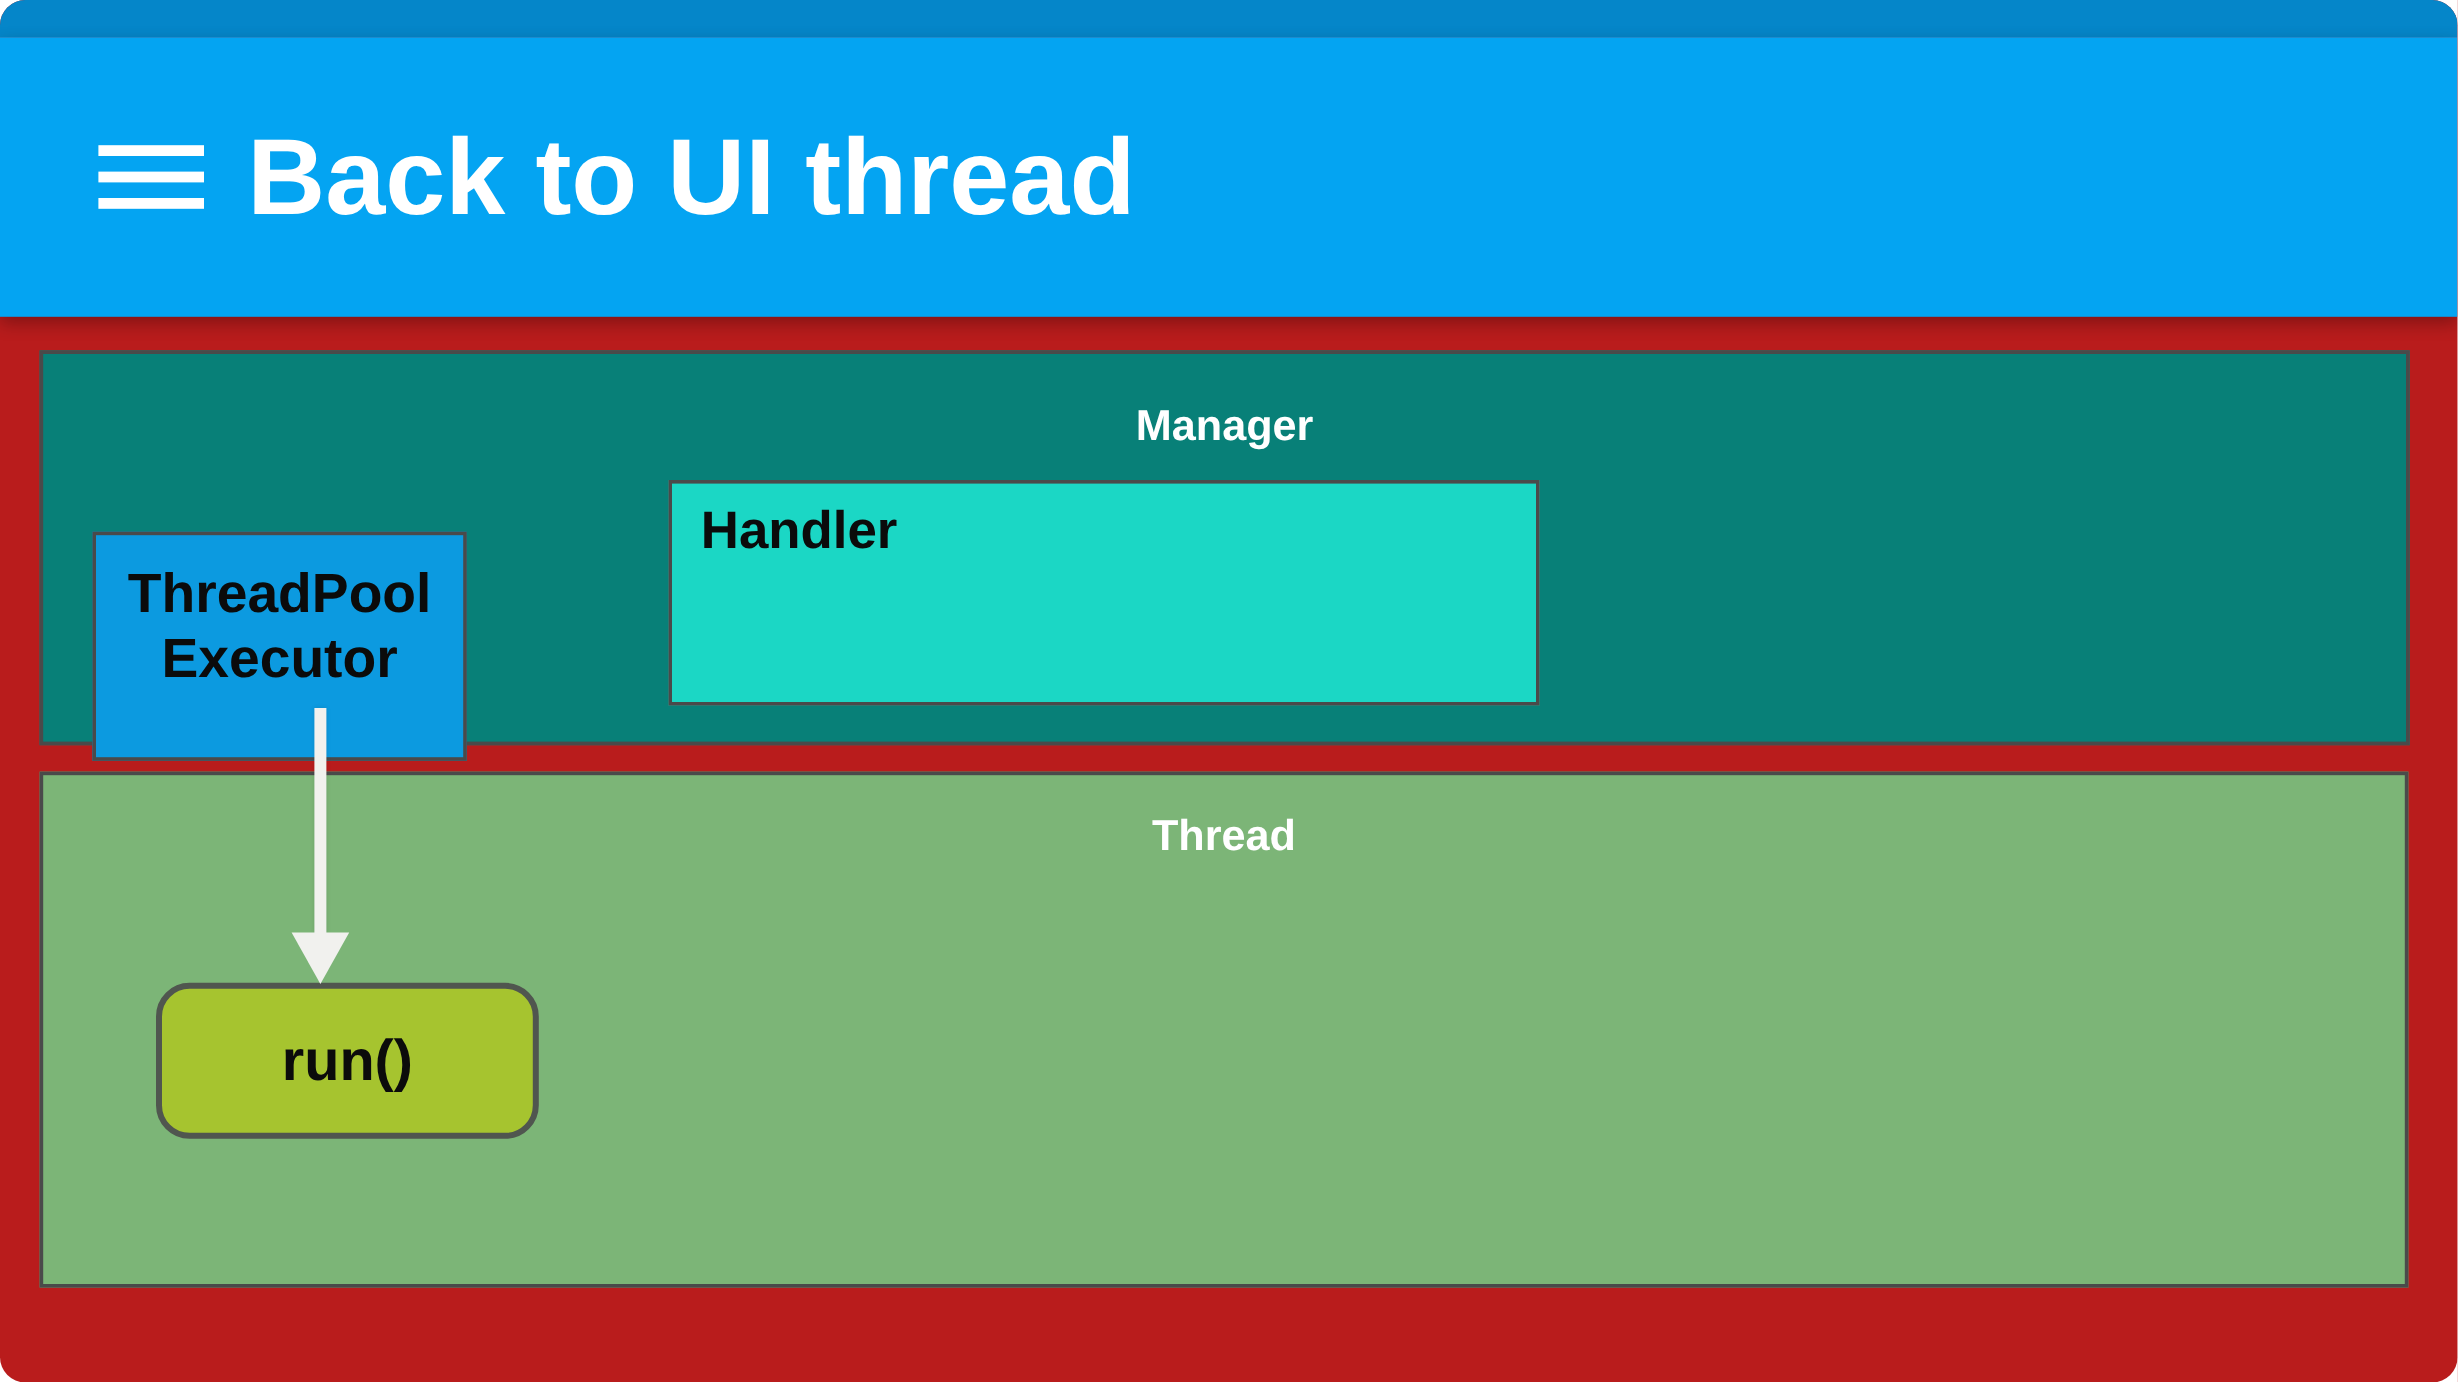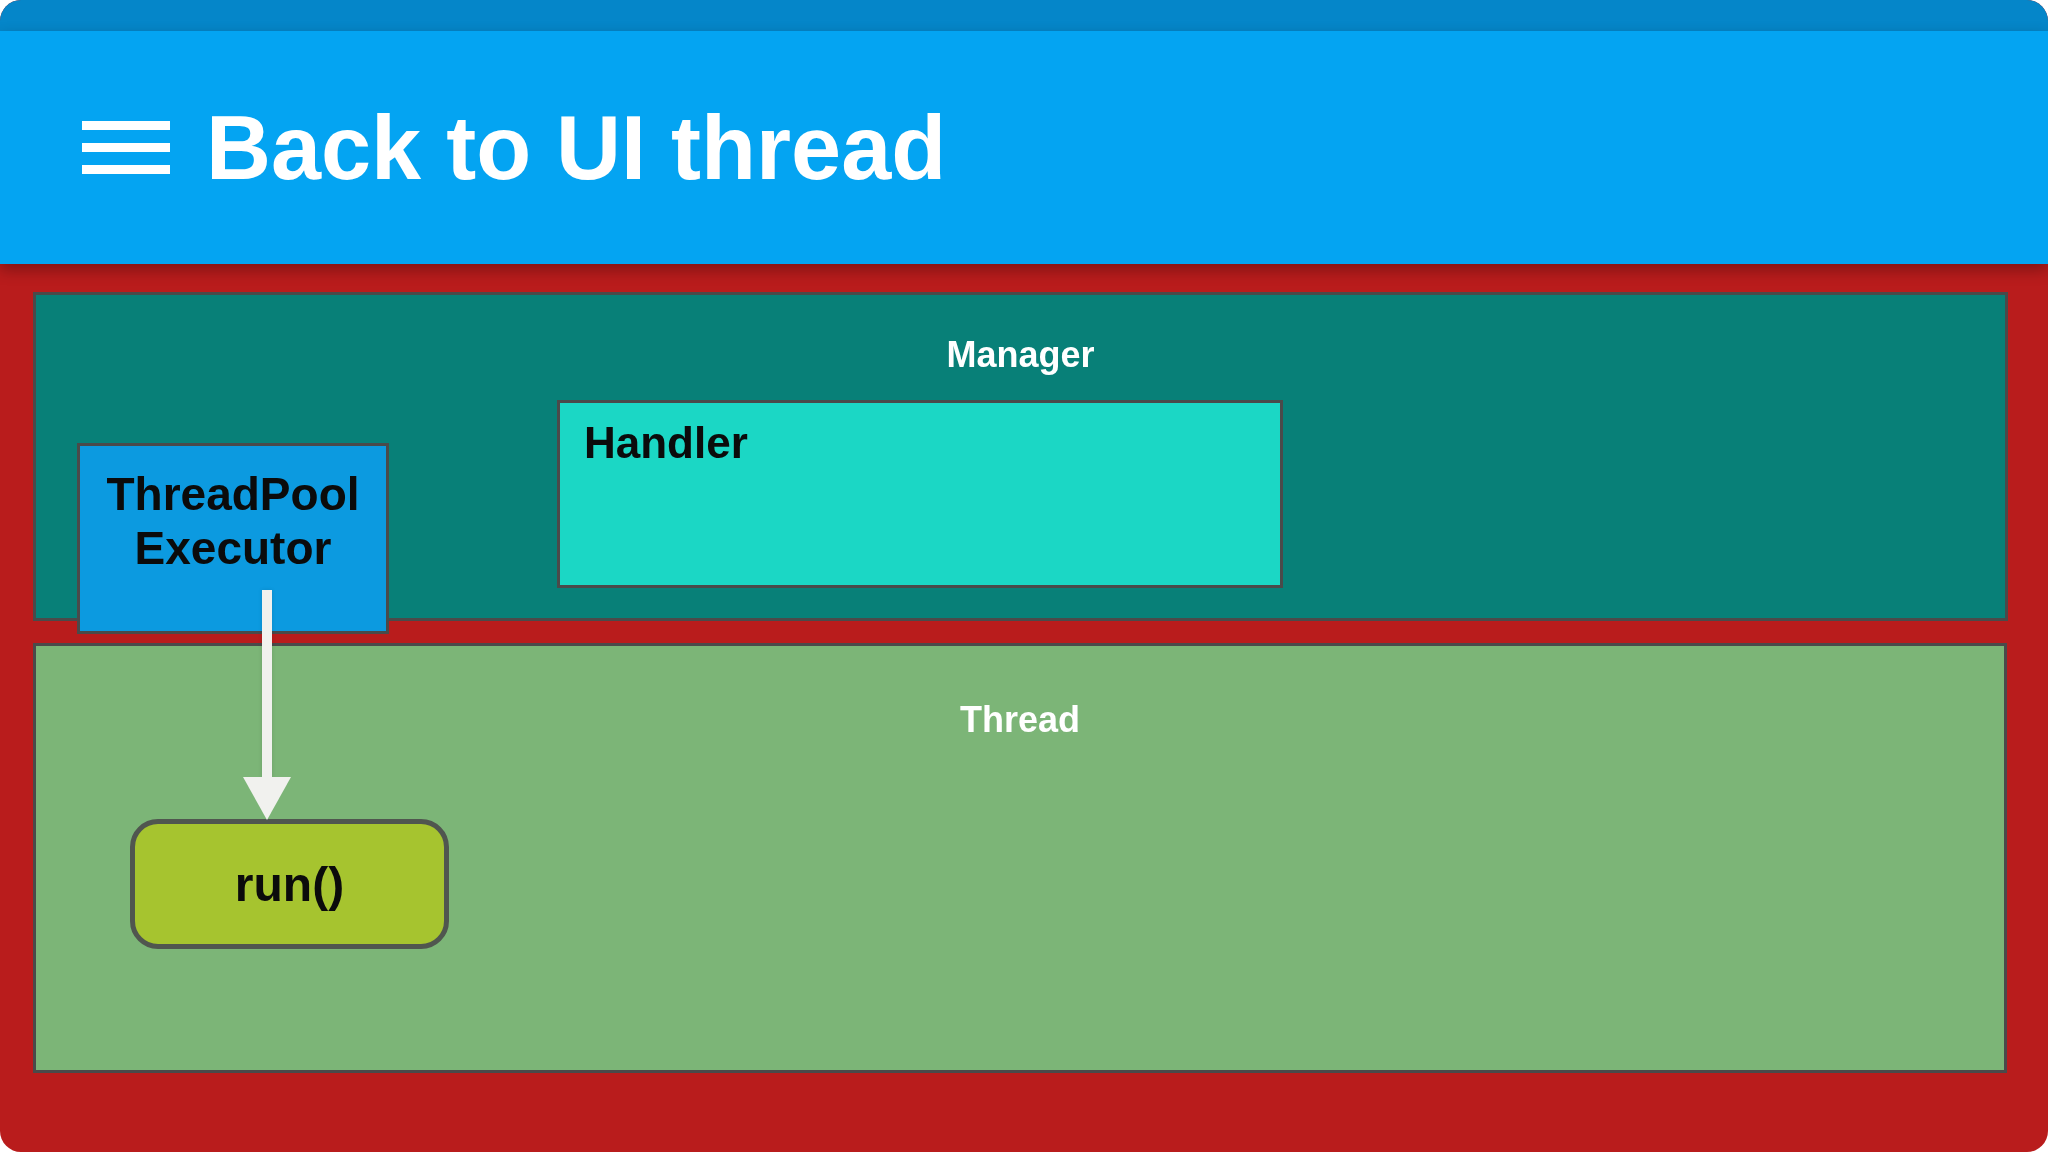--- a/index.html
+++ b/index.html
@@ -43,21 +43,21 @@
     position: absolute; box-sizing: border-box;
     border: 3px solid #4a4a4a;
   }
   .manager-box { left: 33px; top: 292px; width: 1975px; height: 329px; background: #088078; }
   .thread-box  { left: 33px; top: 643px; width: 1974px; height: 430px; background: #7cb577; }
   .group-title {
     text-align: center; color: #ffffff;
     font-weight: bold; font-size: 36px; line-height: 60px;
   }
   .manager-box .group-title { margin-top: 30px; }
-  .thread-box  .group-title { margin-top: 44px; }
+  .thread-box  .group-title { margin-top: 20px; }
 
   .node-box { position: absolute; box-sizing: border-box; border: 3px solid #4a4a4a; color: #0b0b0b; font-weight: bold; }
   .tpe-box {
     left: 41px; top: 104px; width: 312px; height: 191px;
     background: #0c9ae0;
     text-align: center; font-size: 46px; line-height: 54px;
     padding-top: 21px;
     margin-top: 44px;
   }
   .handler-box {

